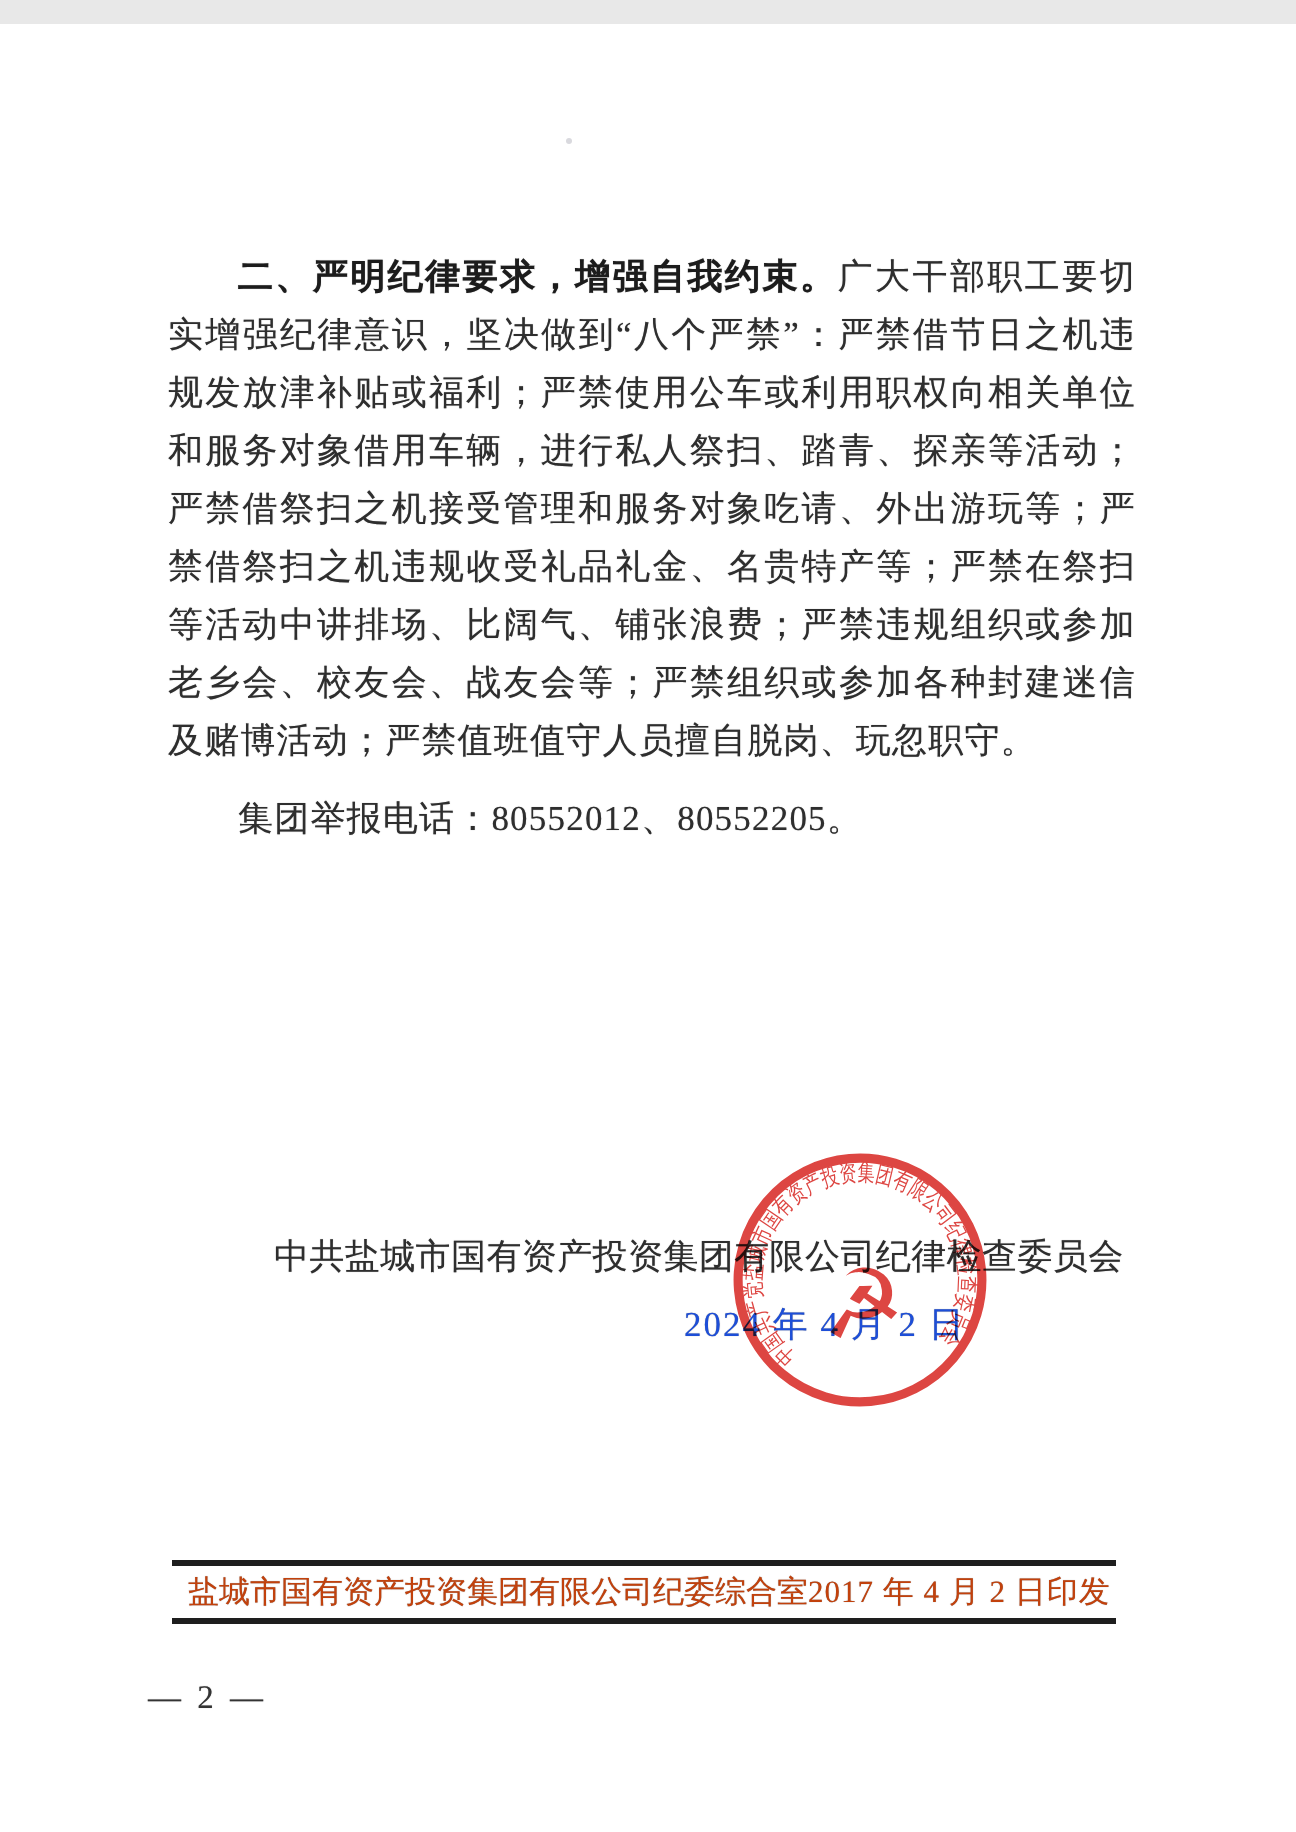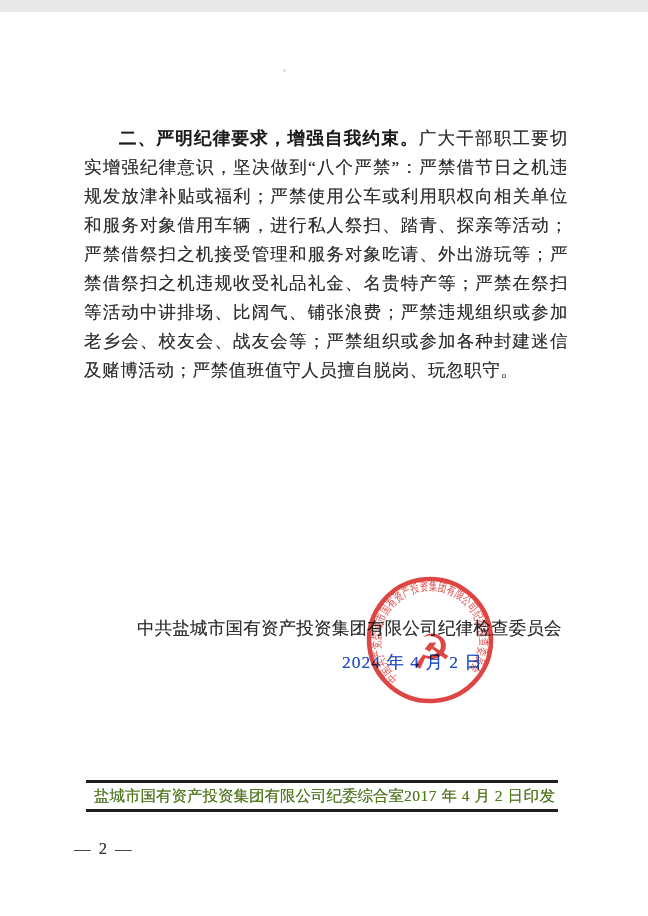--- a/index.html
+++ b/index.html
@@ -47,21 +47,21 @@
     pointer-events:none;
   }
   .footer-rule{
     position:absolute;left:86px;width:472px;height:2.5px;background:#1e1e1e;
   }
   .footer-rule.top{top:768px;}
   .footer-rule.bottom{top:797px;}
   .footer-row{
     position:absolute;left:86px;top:771px;width:472px;height:26px;
     display:flex;justify-content:space-between;align-items:center;
-    font-size:15.5px;color:#4d7c0f;
+    font-size:15.5px;color:#c2410c;
     text-shadow:0 0 0.4px rgba(40,40,40,0.55);
   }
   .footer-issuer{padding-left:8px;white-space:nowrap;}
   .footer-printdate{padding-right:18px;white-space:nowrap;letter-spacing:0.5px;}
   .page-number{
     position:absolute;left:74px;top:827px;
     font-size:16.5px;letter-spacing:2px;color:#333;
     text-shadow:0 0 0.4px rgba(40,40,40,0.5);
     white-space:nowrap;
   }
@@ -72,20 +72,21 @@
 </style>
 </head>
 <body>
 
 <div class="page">
 
   <div class="scan-speck"></div>
 
   <div class="body-text">
     <p class="para"><span class="para-heading">二、严明纪律要求，增强自我约束。</span><span>广大干部职工要切实增强纪律意识，坚决做到“八个严禁”：严禁借节日之机违规发放津补贴或福利；严禁使用公车或利用职权向相关单位和服务对象借用车辆，进行私人祭扫、踏青、探亲等活动；严禁借祭扫之机接受管理和服务对象吃请、外出游玩等；严禁借祭扫之机违规收受礼品礼金、名贵特产等；严禁在祭扫等活动中讲排场、比阔气、铺张浪费；严禁违规组织或参加老乡会、校友会、战友会等；严禁组织或参加各种封建迷信及赌博活动；严禁值班值守人员擅自脱岗、玩忽职守。</span></p>
+    <p class="para hotline">集团举报电话：80552012、80552205。</p>
   </div>
 
   <div class="sig-org">中共盐城市国有资产投资集团有限公司纪律检查委员会</div>
 
   <div class="sig-date">2024 年 4 月 2 日</div>
 
   <svg class="seal" viewBox="0 0 128 128" xmlns="http://www.w3.org/2000/svg">
     <defs>
       <path id="seal-arc" d="M 29.35 98.65 A 49 49 0 1 1 98.65 98.65" fill="none"></path>
     </defs>

